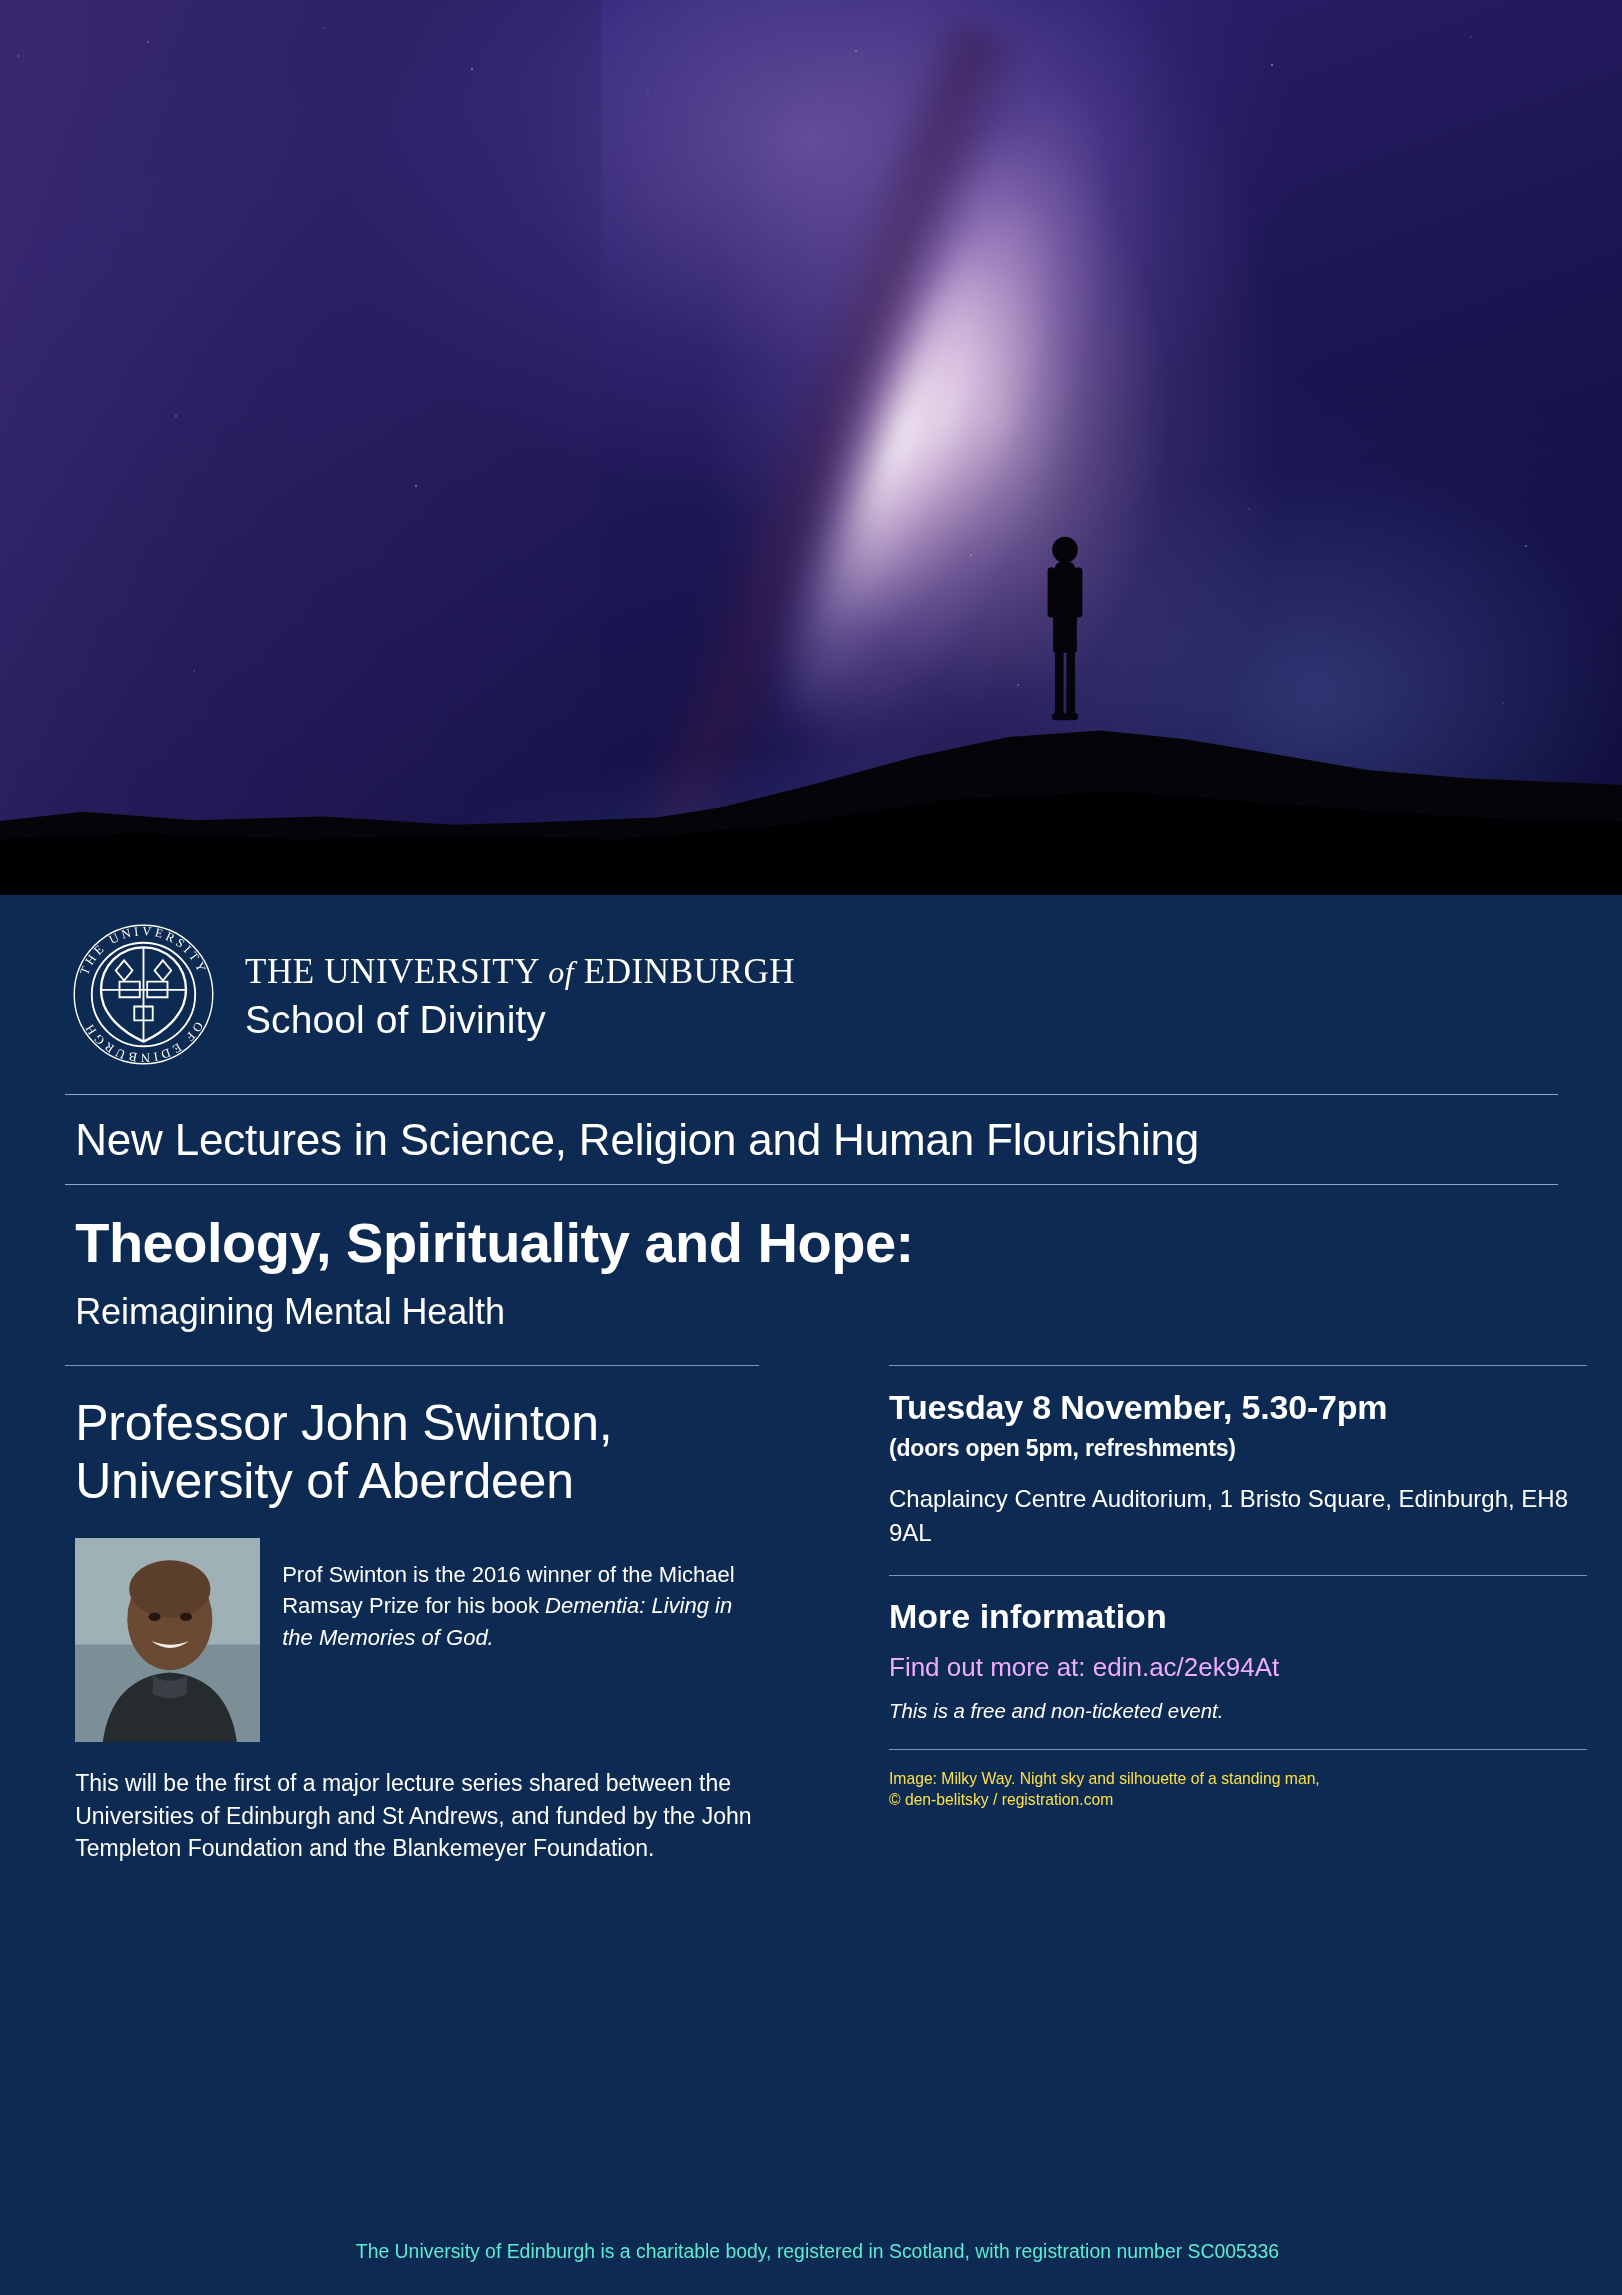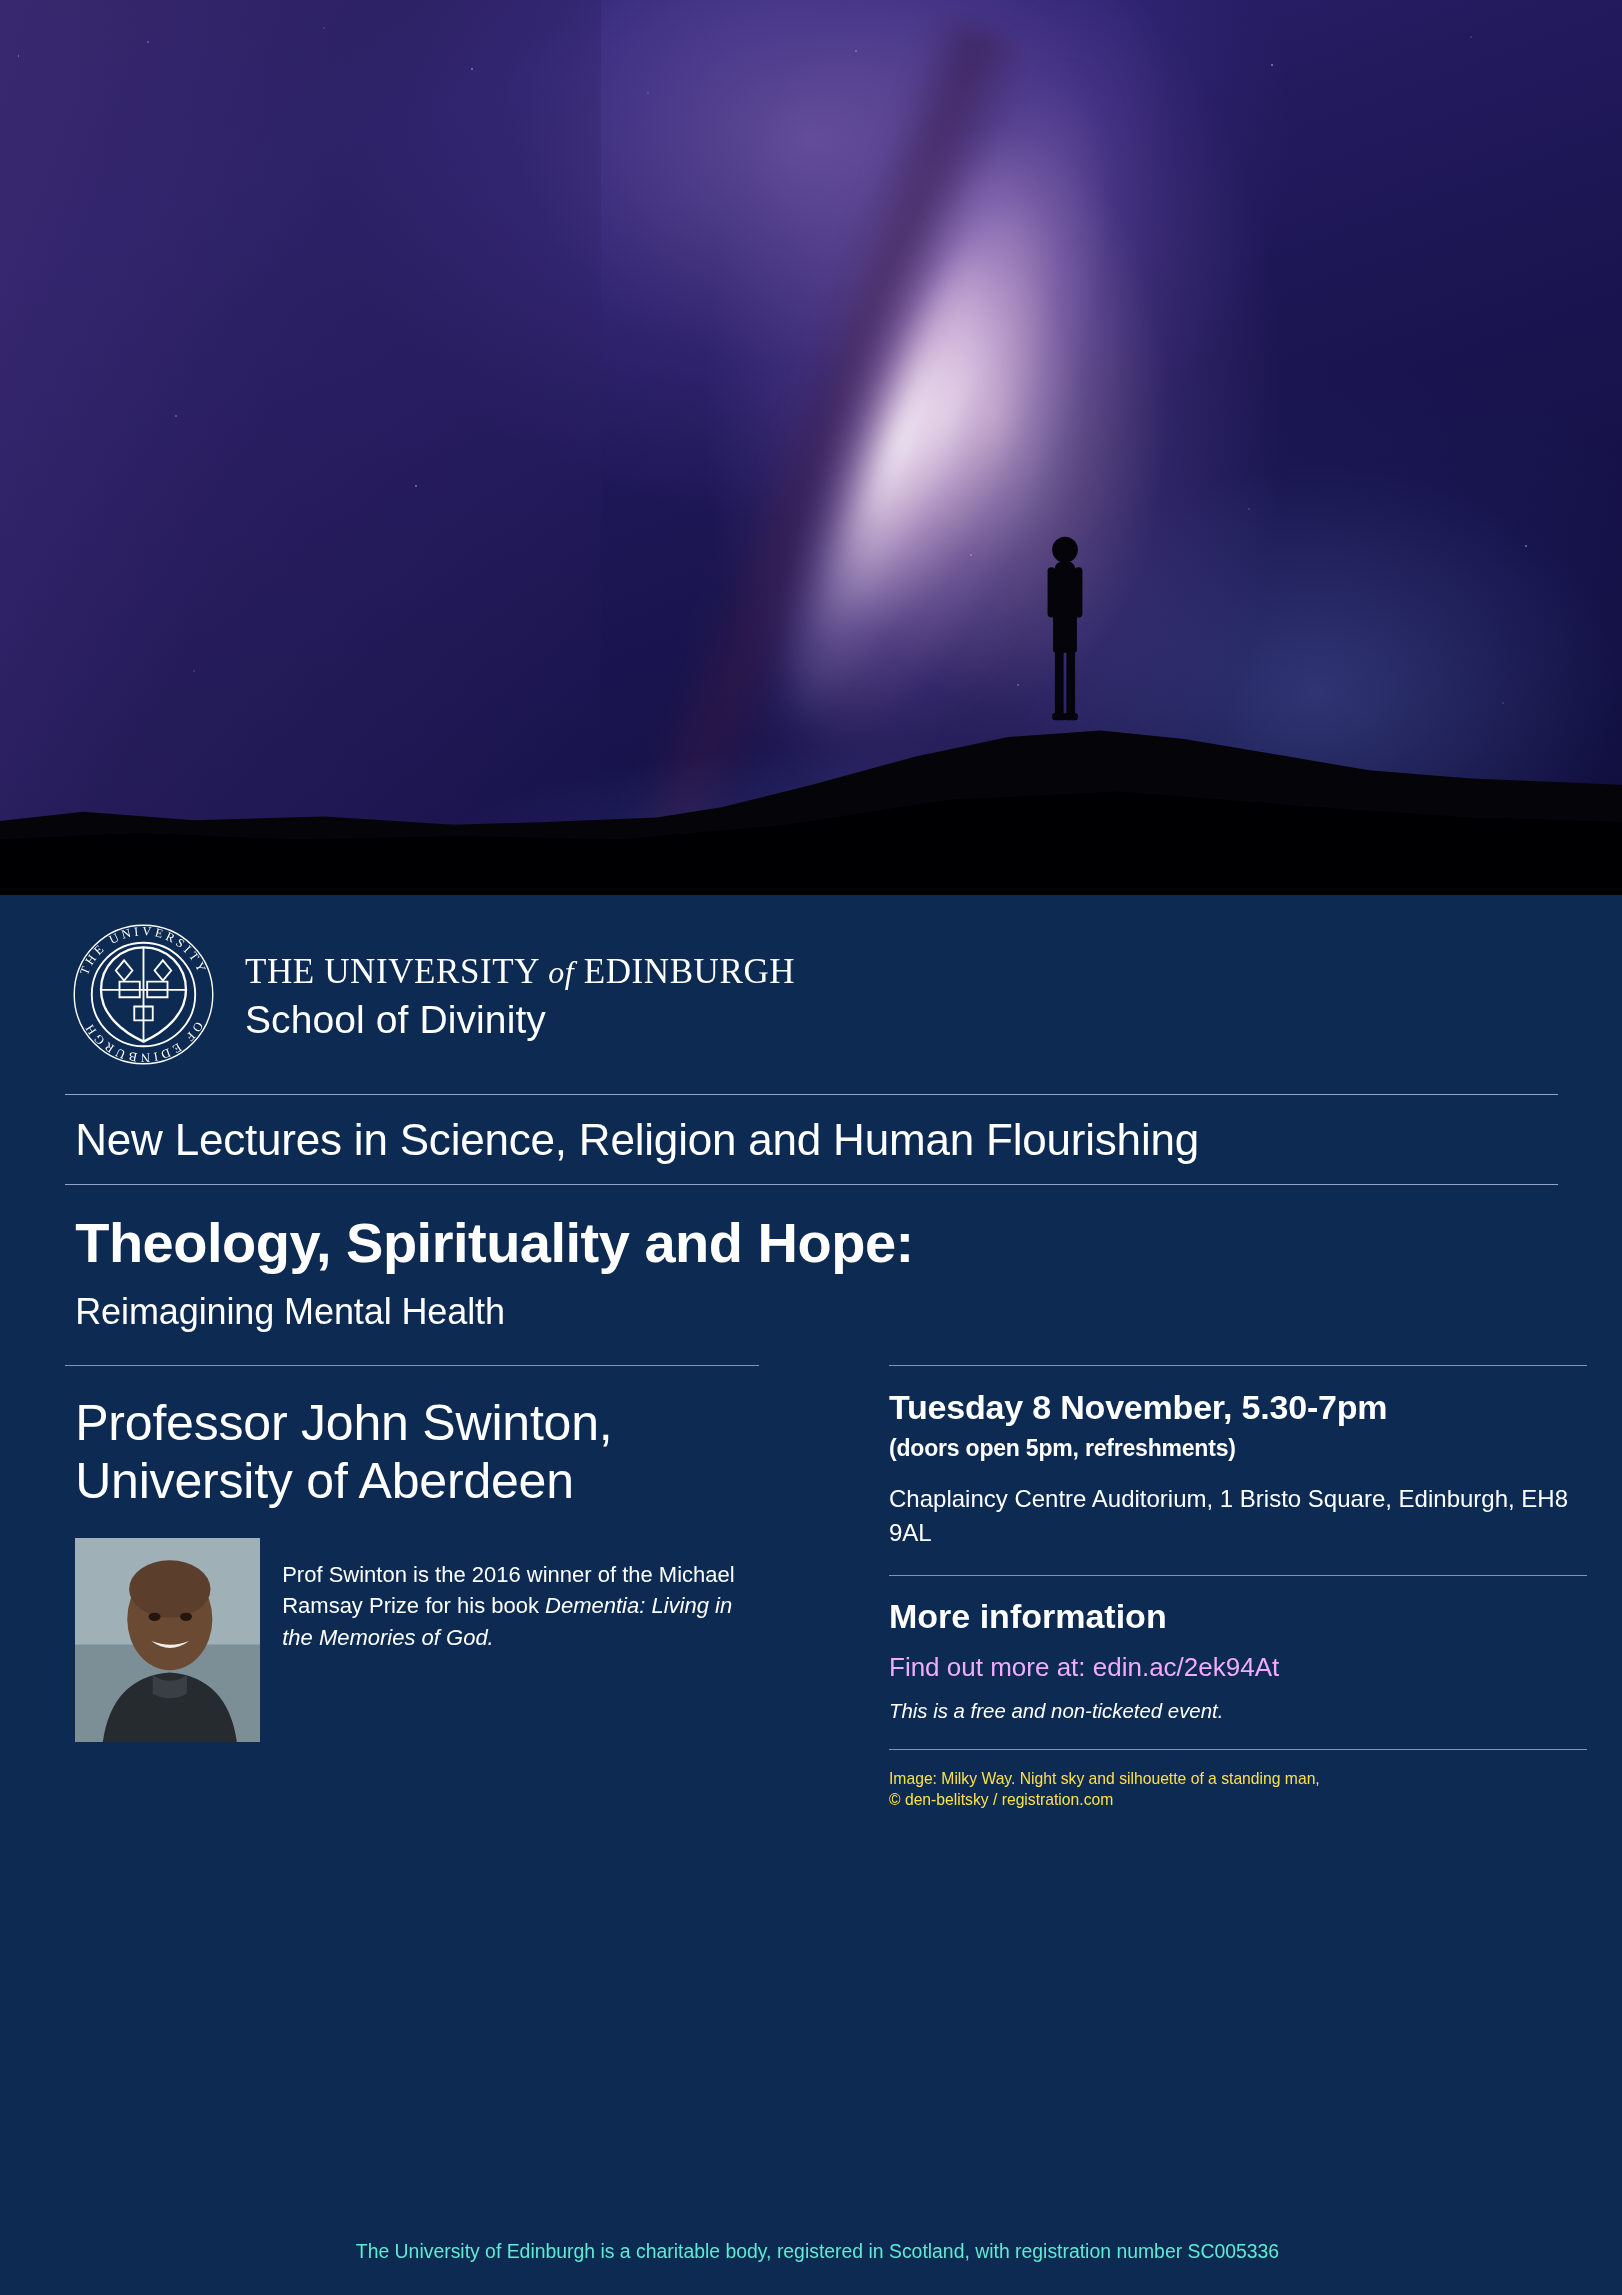--- a/index.html
+++ b/index.html
@@ -434,20 +434,21 @@
             <path d="M165,222 q40,30 82,0 q-40,16 -82,0 z" fill="#f2efe8"></path>
             <path d="M60,440 q20,-140 145,-150 q125,10 145,150 z" fill="#262b30"></path>
             <path d="M168,296 q37,24 74,0 l0,40 q-37,20 -74,0 z" fill="#3a3f46"></path>
           </svg>
         </div>
         <div class="bio-text">
           <span>Prof Swinton is the 2016 winner of the Michael Ramsay Prize for his book </span><em>Dementia: Living in the Memories of God.</em>
         </div>
       </div>
 
+      <div class="funding-text">This will be the first of a major lecture series shared between the Universities of Edinburgh and St Andrews, and funded by the John Templeton Foundation and the Blankemeyer Foundation.</div>
     </div>
 
     <div class="col-right">
       <hr class="rule-thin">
       <div class="when-title">Tuesday 8 November, 5.30-7pm</div>
       <div class="when-sub">(doors open 5pm, refreshments)</div>
       <div class="venue">Chaplaincy Centre Auditorium, 1 Bristo Square, Edinburgh, EH8 9AL</div>
 
       <hr class="rule-thin spacer-rule">
       <div class="more-title">More information</div>

